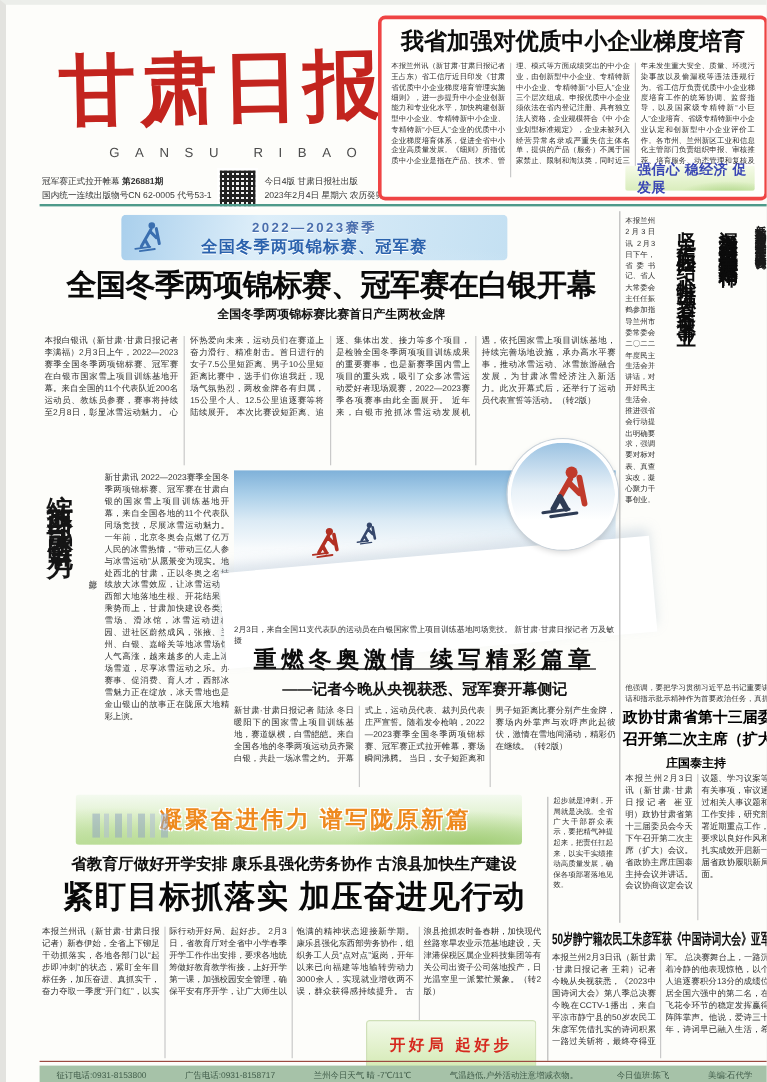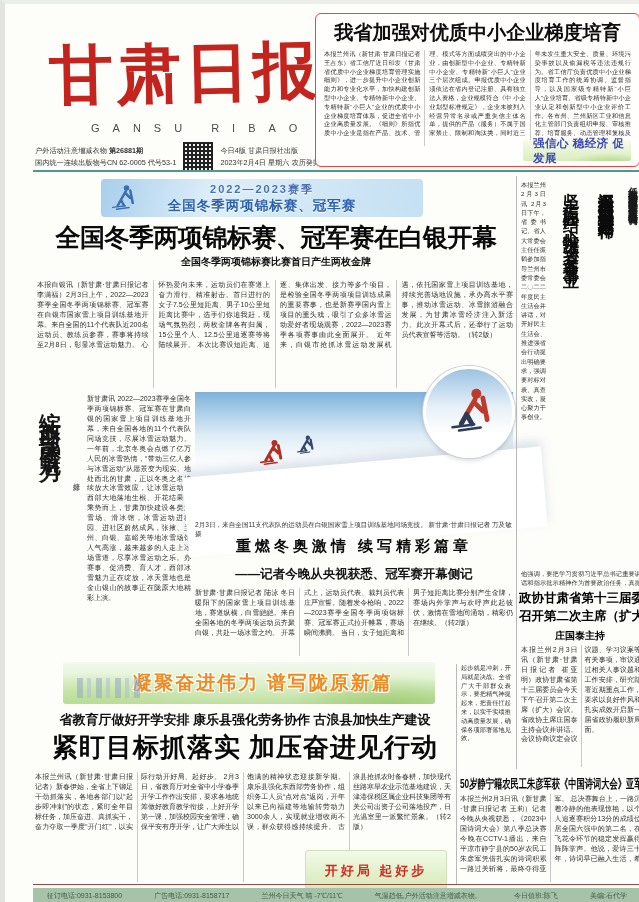--- a/index.html
+++ b/index.html
@@ -19,21 +19,21 @@
     letter-spacing:4px; font-family:"Liberation Serif", serif; transform:rotate(-1.2deg); }
   #masthead-latin { left:86px; top:118px; font-size:11px; color:#4c4c4c; letter-spacing:13px; }
   #masthead-info { left:30px; top:138px; width:290px; display:flex; align-items:center; gap:7px; }
   .info-block { font-size:7.2px; color:#333; line-height:1.7; white-space:nowrap; }
   #qr { width:30px; height:30px; flex:0 0 30px;
     background:
       repeating-linear-gradient(0deg,#222 0 2px,transparent 2px 4px),
       repeating-linear-gradient(90deg,#222 0 2px,#f2f2f2 2px 4px); outline:2px solid #fff; }
 
   
-  #top-box { left:310px; top:9px; width:325px; height:154px; border:1px solid #ef4444;
+  #top-box { left:310px; top:9px; width:325px; height:154px; border:3px solid #ef4444;
     border-radius:6px; background:#fffefc; padding:5px 8px 4px; }
   #top-box-headline { font-size:19.5px; font-weight:900; color:#0d0d0d; text-align:center;
     letter-spacing:0; white-space:nowrap; transform:scaleX(.98); }
   #top-box-body { margin-top:4px; height:96px; column-count:3; column-gap:9px; font-size:6.2px; }
   #top-box-badge { position:absolute; right:8px; bottom:5px; width:108px; height:21px;
     background:radial-gradient(60px 16px at 80% 115%, #aed687 0%, transparent 70%),
                linear-gradient(180deg,#f6fbea,#d9edbc);
     color:#3a47b4; font-weight:bold; font-size:11.5px; display:flex; align-items:center;
     justify-content:center; letter-spacing:.5px; border-radius:2px;padding-left:10px; }
 
@@ -70,22 +70,22 @@
     background:linear-gradient(180deg,#7fb1d9 0%, #aacfe9 16%, #dcebf5 34%, #f7fafc 52%, #ffffff 70%, #eef2f5 100%); }
   #photo .slope { position:absolute; left:-10px; bottom:-26px; width:360px; height:80px;
     background:#fff; transform:rotate(-5deg); box-shadow:0 -6px 10px rgba(160,180,200,.35); }
   .skier { position:absolute; }
   #photo-inset { position:absolute; right:-2px; top:-26px; width:92px; height:92px;
     border-radius:50%; border:3px solid #fff; box-shadow:0 0 0 1px #c9d2da, 0 2px 5px rgba(0,0,0,.18);
     background:linear-gradient(180deg,#9cc3e2 0%, #e8f1f8 45%, #ffffff 75%); overflow:hidden; }
   #photo-caption { left:190px; top:517px; width:318px; font-size:6.6px; color:#333; }
 
   
-  #feature-headline { left:190px; top:533px; width:318px; font-size:15px; font-weight:900;
-    letter-spacing:4px; text-align:center; color:#0d0d0d; white-space:nowrap; }
+  #feature-headline { left:190px; top:533px; width:318px; font-size:19px; font-weight:900;
+    letter-spacing:4px; text-align:center; color:#0d0d0d; white-space:nowrap;text-decoration:underline; }
   #feature-subhead { left:190px; top:562px; width:318px; font-size:12.5px; font-weight:bold;
     text-align:center; color:#141414; }
   #feature-body { left:190px; top:584px; width:318px; height:68px; column-count:3; column-gap:9px; }
 
   
   #vrule-main { left:511px; top:172px; width:1px; height:593px; background:#b9b9b9; }
   #rc-top { left:516px; top:176px; width:120px; height:388px; display:flex; gap:5px; }
   #rc-mini { width:25px; font-size:6.2px; line-height:1.5; }
   #rc-h2 { font-size:16px; font-weight:900; letter-spacing:5px; color:#0c0c0c; width:30px; }
   #rc-h1 { font-size:16px; font-weight:900; letter-spacing:1.5px; color:#0c0c0c; width:30px; }
@@ -134,21 +134,21 @@
 </style>
 </head>
 <body>
 
 <div id="page">
 
   <div class="abs" id="masthead-title">甘肃日报</div>
   <div class="abs" id="masthead-latin">GANSU RIBAO</div>
   <div class="abs" id="masthead-info">
     <div class="info-block">
-      <div><span>户外活动注意增减衣物</span>
+      <div><span>冠军赛正式拉开帷幕</span>
         <b>第26881期</b></div>
       <div>国内统一连续出版物号CN 62-0005 代号53-1</div>
     </div>
     <div id="qr"></div>
     <div class="info-block">
       <div>今日4版 甘肃日报社出版</div>
       <div>2023年2月4日 星期六 农历癸卯年正月十四</div>
     </div>
   </div>
 

